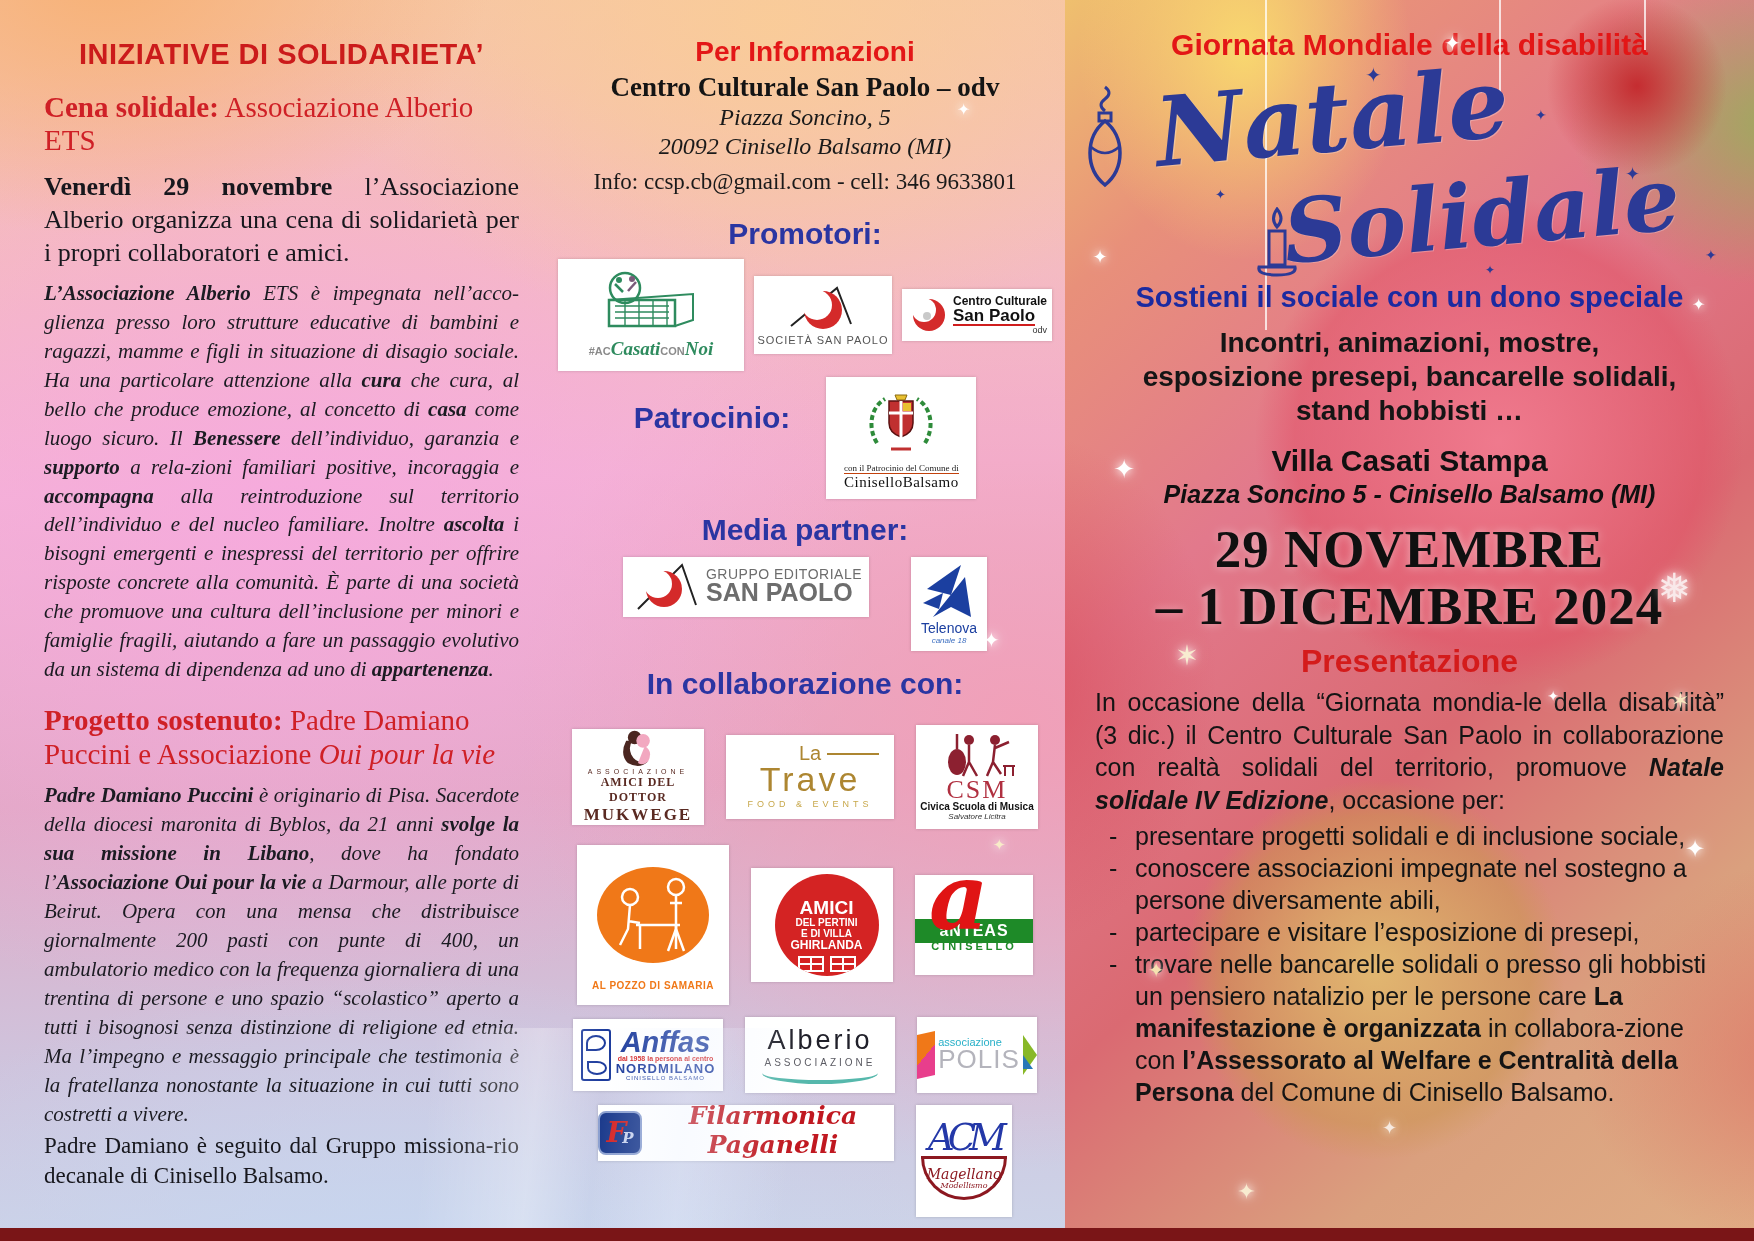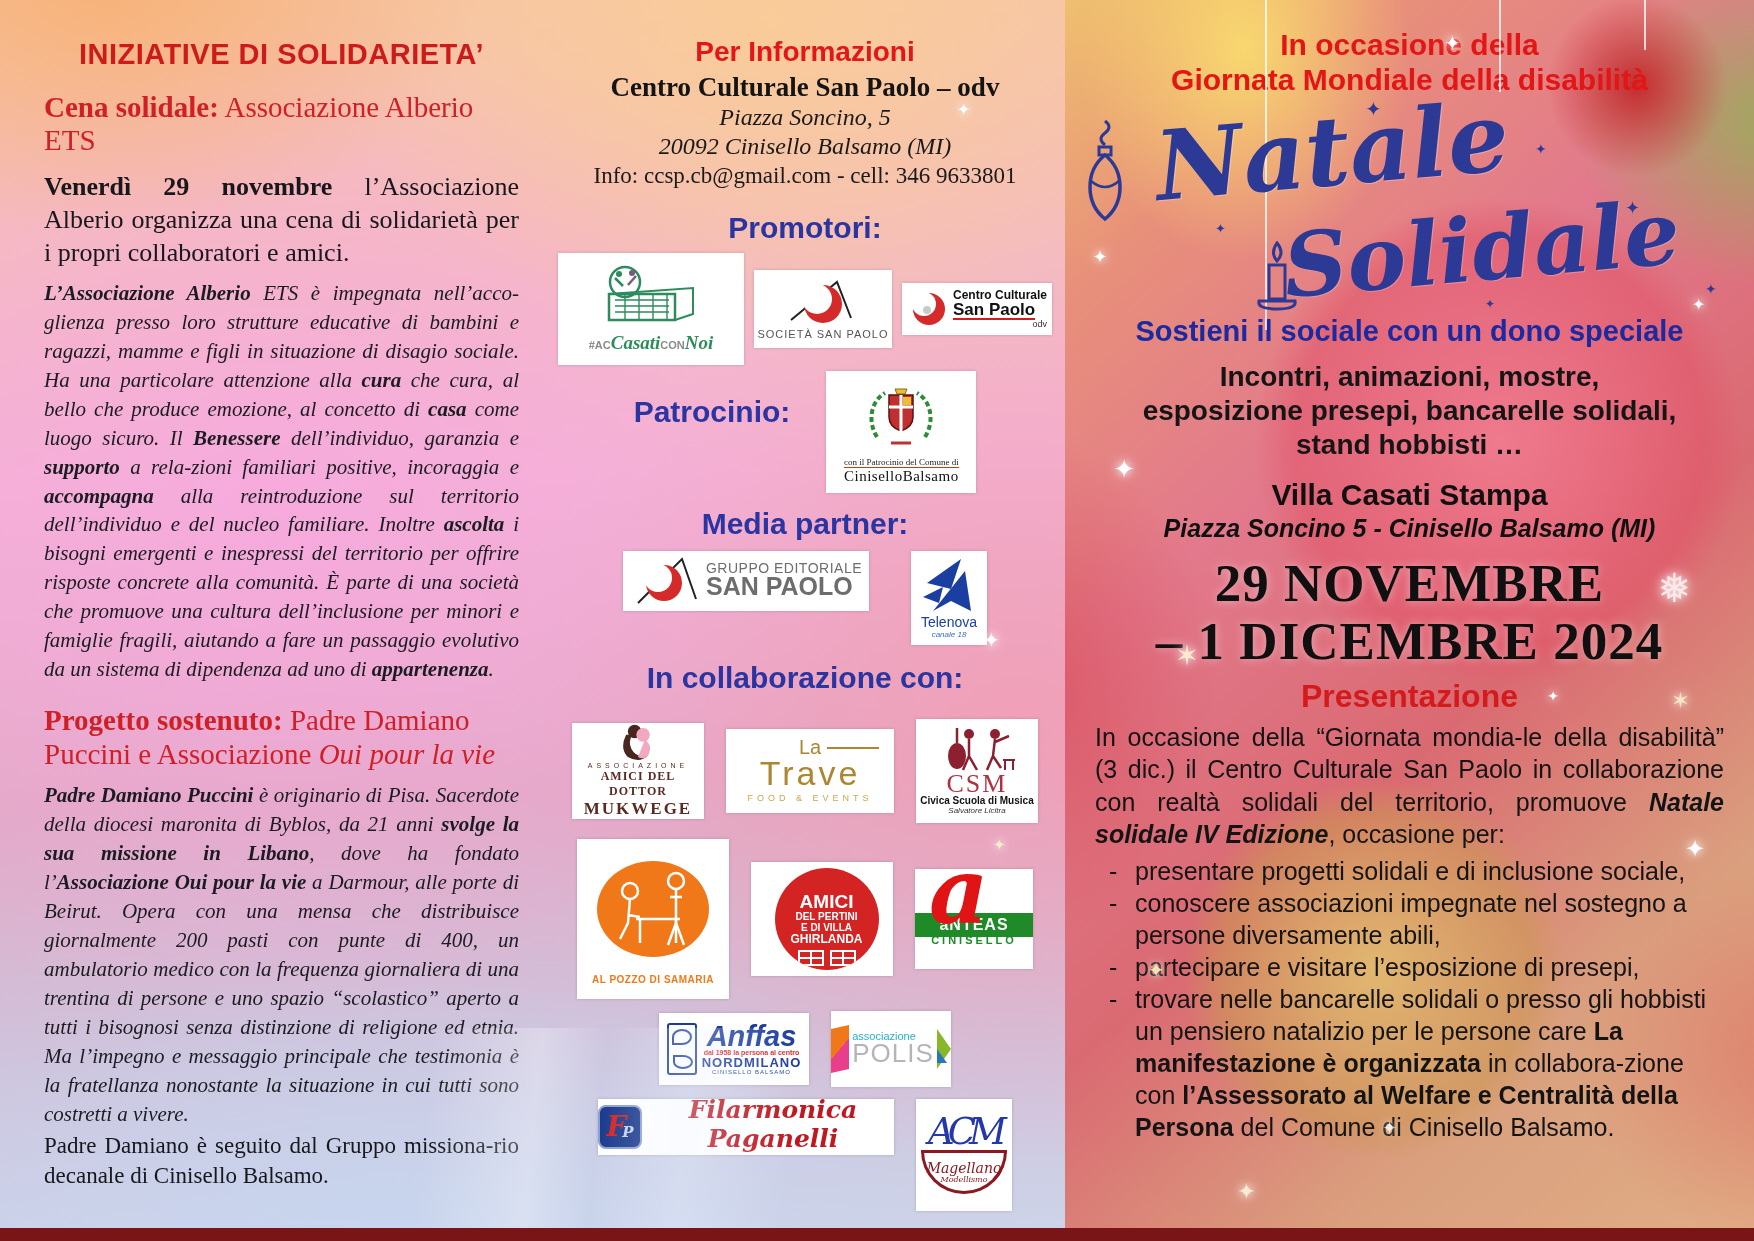--- a/index.html
+++ b/index.html
@@ -33,21 +33,21 @@
   .pl-h2 .lead { font-weight:bold; }
   .pl-intro { font-family:"Liberation Serif", serif; font-size:26px; color:#17171d; margin-top:12px; line-height:1.27; text-align:justify; }
   .pl-body { font-family:"Liberation Serif", serif; font-style:italic; font-size:21px; color:#1b1b22; margin-top:10px; line-height:1.38; text-align:justify; }
   .pl-final { font-family:"Liberation Serif", serif; font-size:23px; color:#17171d; line-height:1.3; text-align:justify; margin-top:2px; }
 
   
   .panel-center { position:absolute; left:545px; top:0; width:520px; height:1228px; text-align:center; }
   .pc-info-title { color:#e31717; font-size:28px; font-weight:bold; margin-top:36px; }
   .pc-org { font-family:"Liberation Serif", serif; font-weight:bold; font-size:27px; color:#141414; margin-top:4px; }
   .pc-addr { font-family:"Liberation Serif", serif; font-style:italic; font-size:24px; color:#1a1a1a; line-height:1.2; }
-  .pc-contact { font-family:"Liberation Serif", serif; font-size:23px; color:#1a1a1a; margin-top:2px; }
+  .pc-contact { font-family:"Liberation Serif", serif; font-size:23px; color:#1a1a1a; margin-top:8px; }
   .pc-section { color:#2a35a2; font-size:30px; font-weight:bold; }
   .row { display:flex; justify-content:center; align-items:center; }
 
   
   .logo-casati { width:186px; height:112px; }
   .casati-svg { display:block; }
   .casati-caption { font-size:11px; color:#8a8a8a; font-weight:bold; margin-top:2px; white-space:nowrap; }
   .casati-caption .green { font-family:"Liberation Serif", serif; font-style:italic; font-weight:bold; color:#2e8b5e; font-size:19px; }
   .logo-ssp { width:138px; height:78px; }
   .ssp-caption { font-size:11px; color:#555; letter-spacing:1px; white-space:nowrap; }
@@ -381,20 +381,25 @@
         <div class="card logo-anffas">
           <div class="anffas-emblem"></div>
           <div class="anffas-text">
             <div class="anffas-name">Anffas</div>
             <div class="anffas-tag">dal 1958 la persona al centro</div>
             <div class="anffas-l2">NORDMILANO</div>
             <div class="anffas-l3">CINISELLO BALSAMO</div>
           </div>
         </div>
 
+        <div class="card logo-alberio">
+          <div class="alberio-name">Alberio</div>
+          <div class="alberio-sub">ASSOCIAZIONE</div>
+          <div class="alberio-arc"></div>
+        </div>
 
         <div class="card logo-polis">
           <div class="polis-shape-l"></div>
           <div class="polis-text">
             <div class="polis-l1">associazione</div>
             <div class="polis-l2">POLIS</div>
           </div>
           <div class="polis-shape-r"></div>
         </div>
       </div>
@@ -423,21 +428,20 @@
     <span class="spark" style="left:438px; top:628px; font-size:20px;"></span>
     <span class="spark" style="left:448px; top:836px; font-size:15px; color:#f8ecc8;"></span>
   </div>
 
   <div class="panel-right">
     <div class="string" style="left:29%; height:330px;"></div>
     <div class="string" style="left:63%; height:92px;"></div>
     <div class="string" style="left:84%; height:50px;"></div>
 
     <div class="pr-occ">
-      <div>In occasione della</div>
       <div>Giornata Mondiale della disabilità</div>
     </div>
 
     <div class="natale-block">
       <svg style="position:absolute; left:14px; top:18px;" width="54" height="120" viewBox="0 0 54 120">
         <path d="M26 2 q8 6 0 12 q-8 6 0 12" fill="none" stroke="#2c3a96" stroke-width="3"></path>
         <rect x="20" y="28" width="12" height="8" fill="none" stroke="#2c3a96" stroke-width="3"></rect>
         <path d="M26 36 C6 52 6 84 26 100 C46 84 46 52 26 36 Z" fill="none" stroke="#2c3a96" stroke-width="3.5"></path>
         <path d="M12 62 q14 12 28 0" fill="none" stroke="#2c3a96" stroke-width="2.5"></path>
       </svg>

